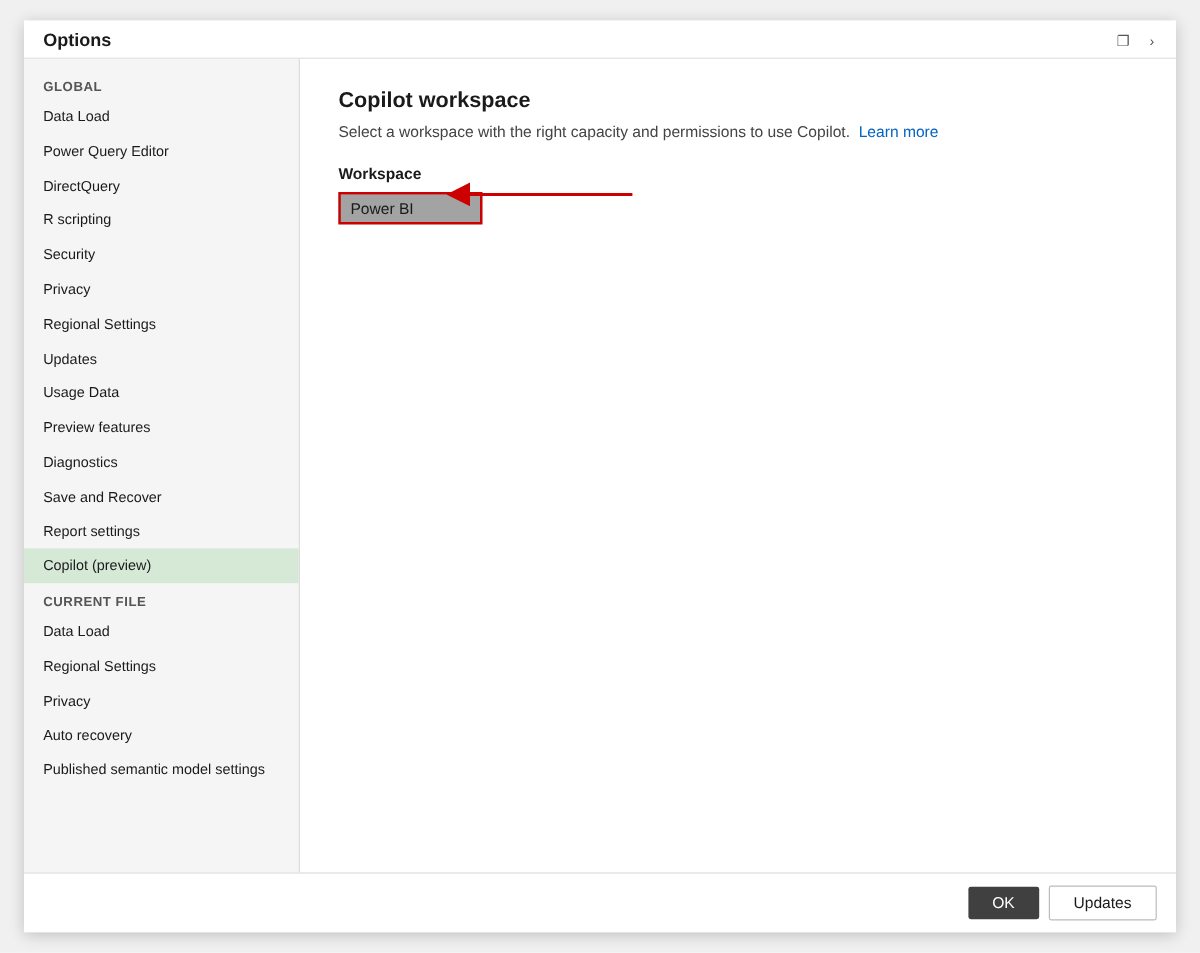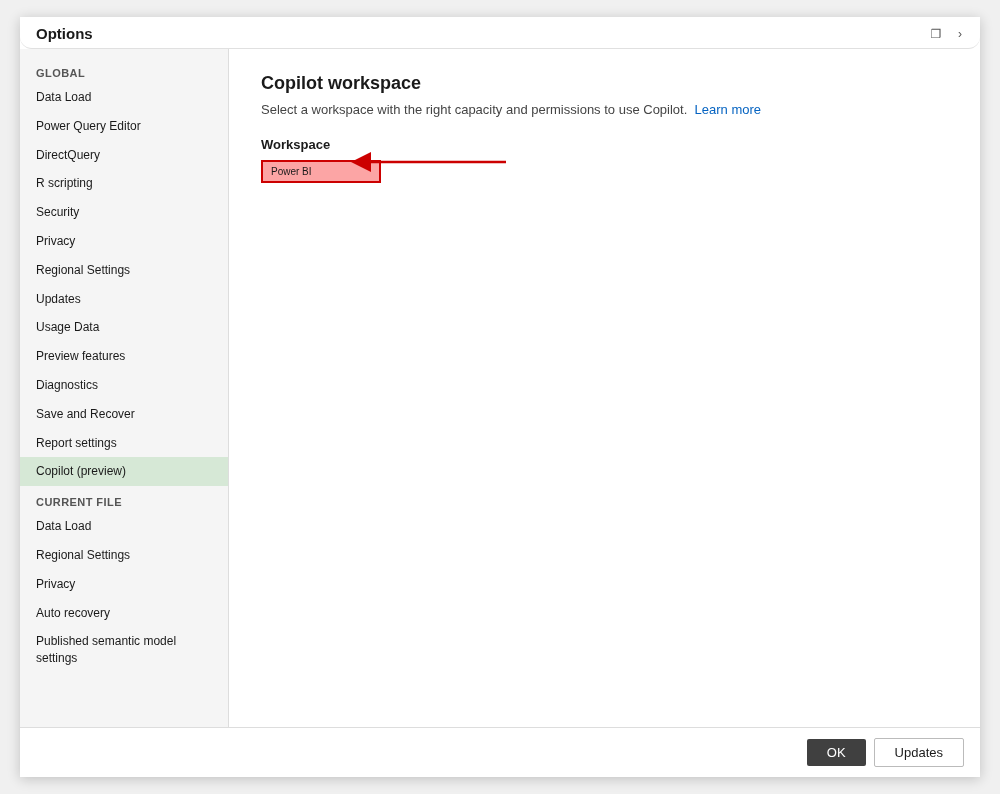--- a/index.html
+++ b/index.html
@@ -22,21 +22,20 @@
       flex-direction: column;
       box-shadow: 0 2px 12px rgba(0,0,0,0.2);
       position: relative;
     }
     .dialog-titlebar {
       display: flex;
       align-items: center;
       justify-content: space-between;
       padding: 8px 12px 6px 16px;
       border-bottom: 1px solid #e0e0e0;
-      border-radius: 12px;
     }
     .dialog-title {
       font-size: 15px;
       font-weight: 600;
       color: #1a1a1a;
     }
     .titlebar-controls {
       display: flex;
       gap: 8px;
       align-items: center;
@@ -52,21 +51,21 @@
       display: flex;
       align-items: center;
       justify-content: center;
     }
     .dialog-body {
       display: flex;
       flex: 1;
       overflow: hidden;
     }
     .sidebar {
-      width: 209px;
+      width: 230px;
       background: #f5f5f5;
       border-right: 1px solid #ddd;
       overflow-y: auto;
       padding: 8px 0;
       flex-shrink: 0;
     }
     .sidebar-section-label {
       font-size: 11px;
       font-weight: 700;
       color: #555;
@@ -108,24 +107,24 @@
     }
     .workspace-label {
       font-size: 13px;
       font-weight: 600;
       color: #1a1a1a;
       margin-bottom: 8px;
     }
     .workspace-input {
       border: 2px solid #c00;
       padding: 4px 8px;
-      font-size: 10px;
+      font-size: 13px;
       width: 120px;
       color: #1a1a1a;
-      background: #fca5a5;
+      background: #a3a3a3;
       outline: none;
       display: block;
       margin-bottom: 10px;
     }
     .select-workspace-btn {
       background: #1a6b5a;
       color: #fff;
       border: none;
       padding: 6px 14px;
       font-size: 13px;

